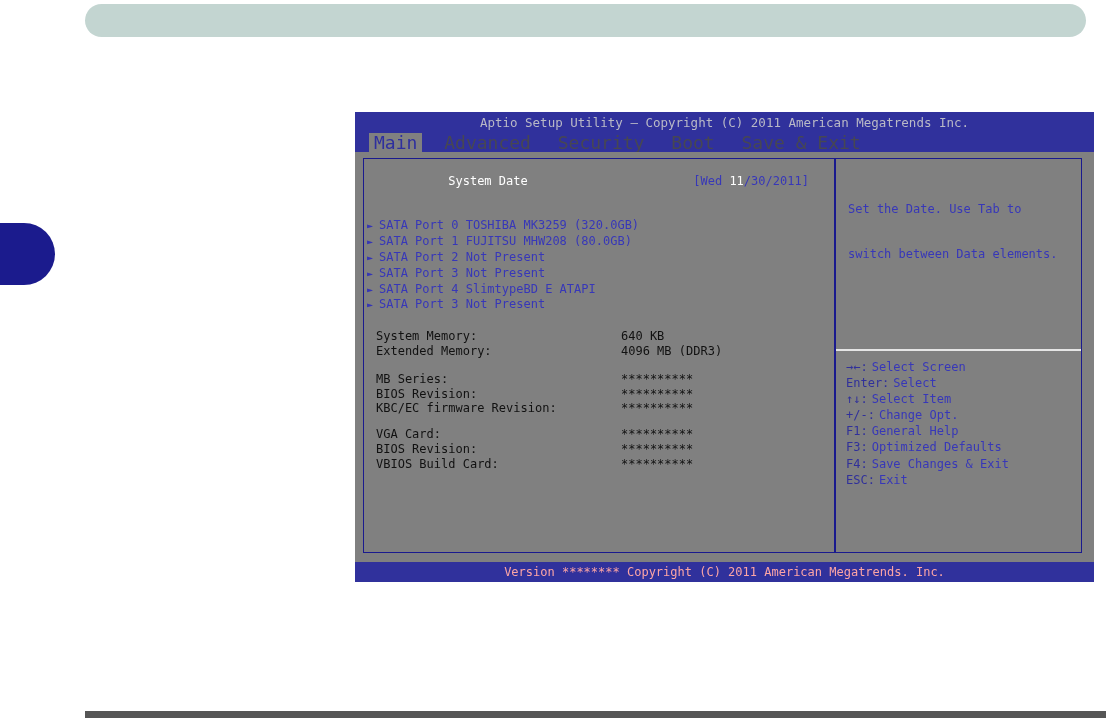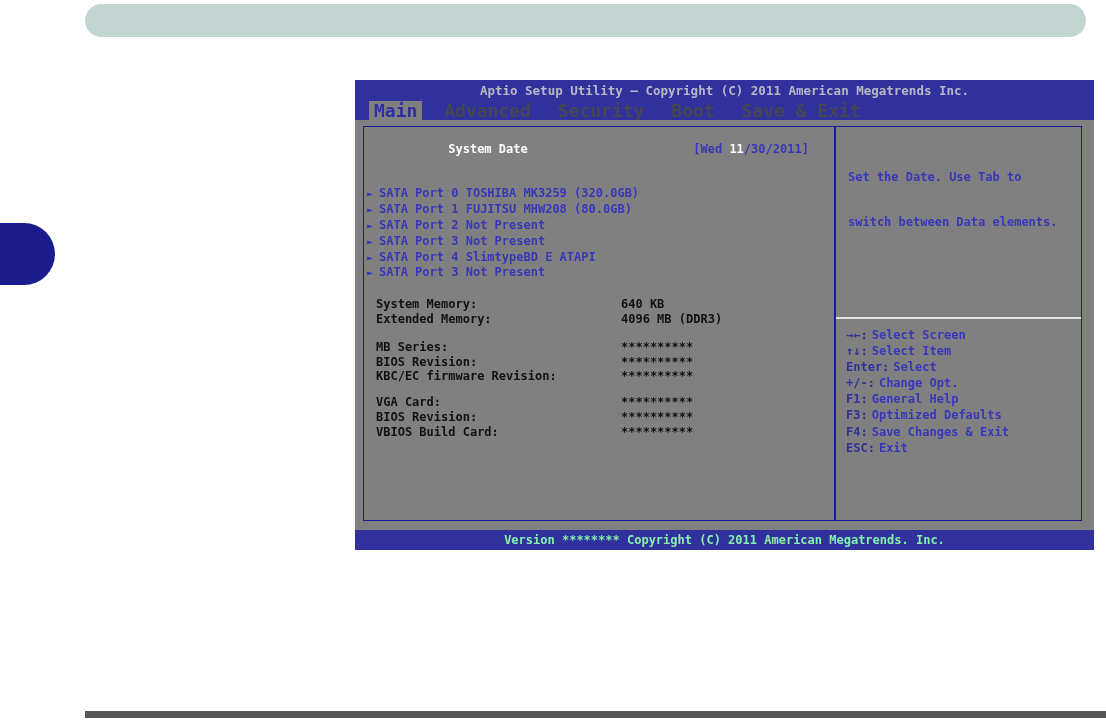--- a/index.html
+++ b/index.html
@@ -5,21 +5,21 @@
   html,body{margin:0;padding:0;background:#ffffff;}
   .canvas{position:relative;width:1106px;height:721px;background:#ffffff;overflow:hidden;
           font-family:"DejaVu Sans Mono", monospace;}
   
   .top-pill{position:absolute;left:85px;top:4px;width:1001px;height:33px;border-radius:17px;
             background:#c3d5d1;}
   .side-tab{position:absolute;left:0;top:223px;width:55px;height:62px;background:#1b1b8d;
             border-radius:0 31px 31px 0;}
   .bottom-line{position:absolute;left:85px;top:711px;width:1021px;height:7px;background:#565656;}
   
-  .bios{position:absolute;left:355px;top:80px;width:739px;height:402px;font-weight:bold;
+  .bios{position:absolute;left:355px;top:112px;width:739px;height:402px;font-weight:normal;
         font-size:12px;}
   .bios-title{position:absolute;left:0;top:0;width:739px;height:21px;line-height:21px;
               background:#30319c;color:#b9b9c6;text-align:center;font-size:12.5px;}
   .bios-menu{position:absolute;left:0;top:21px;width:739px;height:19px;line-height:19px;
              background:#30319c;padding-left:14px;box-sizing:border-box;font-size:18px;}
   .mi{display:inline-block;padding:0 5px;margin-right:6px;color:#474753;cursor:default;}
   .mi.active{background:#808080;color:#2e2f9e;}
   .bios-content{position:absolute;left:0;top:40px;width:739px;height:410px;background:#808080;}
   .panel-main{position:absolute;left:8px;top:6px;width:472px;height:395px;
               border:1px solid #1a1a8e;box-sizing:border-box;padding:0 0 0 12px;}
@@ -34,21 +34,21 @@
   
   .row{line-height:14.8px;white-space:pre;}
   .lbl{display:inline-block;width:245px;}
   .blue{color:#3737b8;}
   .white{color:#ffffff;}
   .black{color:#111111;}
   .row.sata{margin-left:-9px;}
   .arrow{display:inline-block;width:9px;margin-right:3px;font-size:10px;color:#3535b5;}
   .gap15{height:15px;} .gap16{height:16px;} .gap13{height:13px;} .gap11{height:11px;}
   .bios-status{position:absolute;left:0;top:450px;width:739px;height:20px;line-height:20px;
-               background:#30319c;color:#86efac;text-align:center;font-size:12px;}
+               background:#30319c;color:#fca5a5;text-align:center;font-size:12px;}
 </style>
 </head>
 <body>
 
 <div class="canvas">
 
   <div class="top-pill"></div>
   <div class="side-tab"></div>
 
   <div class="bios">
@@ -99,22 +99,22 @@
 
       </div>
 
       <div class="panel-right">
         <div class="help-box">
           <div>Set the Date. Use Tab to</div>
           <div>switch between Data elements.</div>
         </div>
         <div class="keys-box">
           <div class="krow"><span class="kkey">→←:</span><span class="kdesc">Select Screen</span></div>
+          <div class="krow"><span class="kkey">Enter:</span><span class="kdesc">Select</span></div>
           <div class="krow"><span class="kkey">↑↓:</span><span class="kdesc">Select Item</span></div>
-          <div class="krow"><span class="kkey">Enter:</span><span class="kdesc">Select</span></div>
           <div class="krow"><span class="kkey">+/-:</span><span class="kdesc">Change Opt.</span></div>
           <div class="krow"><span class="kkey">F1:</span><span class="kdesc">General Help</span></div>
           <div class="krow"><span class="kkey">F3:</span><span class="kdesc">Optimized Defaults</span></div>
           <div class="krow"><span class="kkey">F4:</span><span class="kdesc">Save Changes &amp; Exit</span></div>
           <div class="krow"><span class="kkey">ESC:</span><span class="kdesc">Exit</span></div>
         </div>
       </div>
 
     </div>
 

